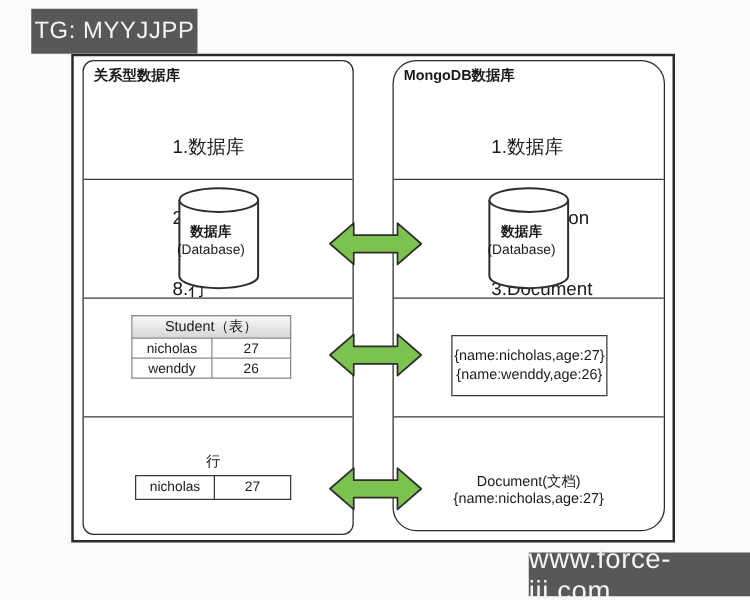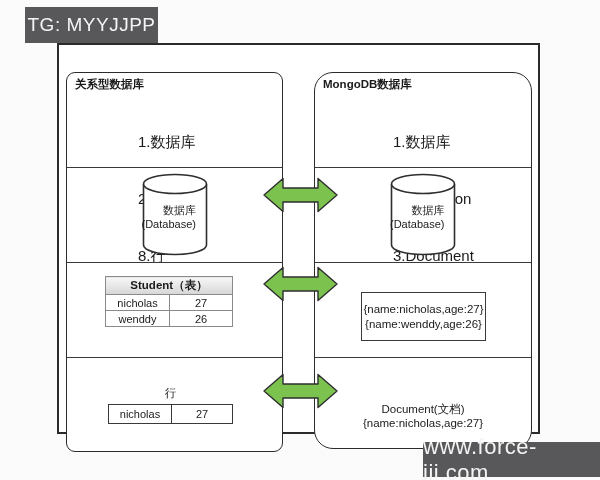--- a/index.html
+++ b/index.html
@@ -20,21 +20,20 @@
   
   .outer-frame {
     left:57px; top:43px; width:479px; height:387px;
     background:#ffffff; border:2px solid #2b2b2b;
   }
 
   
   .panel {
     background:#ffffff; border:1.5px solid #2b2b2b; border-radius:9px;
     box-sizing:border-box;
-    margin-top:24px;
   }
   .panel-left  { left:66px;  top:48px; width:217px; height:380px; }
   .panel-right { left:314px; top:48px; width:218px; height:377px;border-radius:19px; }
   .section { position:relative; box-sizing:border-box; width:100%; }
   .section.divided { border-bottom:1px solid #3a3a3a; }
   .sec-1 { height:95px; }
   .sec-2 { height:95px; display:flex; align-items:center; justify-content:center; }
   .sec-3 { height:95px; }
   .sec-4 { height:92px; }
 
@@ -47,34 +46,34 @@
   .num-list-left  { left:71px; }
   .num-list-right { left:78px; }
 
   
   .cylinder { position:relative; width:66px; height:84px; }
   .cylinder svg { position:absolute; left:0; top:0; }
   .cyl-text {
     position:absolute; left:0; top:30px; width:100%；
     width:100%; text-align:center; font-size:11px; line-height:14px;
   }
-  .cyl-text .l1 { font-weight:normal;text-align:right; }
+  .cyl-text .l1 { font-weight:bold; }
 
   
   .student-table {
     position:absolute; left:38px; top:13px; width:128px;
     border-collapse:collapse; font-size:11px; text-align:center;
     background:#fff;
   }
   .student-table th, .student-table td {
     border:1px solid #8a8a8a; height:15px; padding:0; width:64px;
   }
   .student-table th.title {
     background:linear-gradient(#f7f7f7,#d6d6d6);
-    font-weight:bold; font-size:11.5px; height:17px;
+    font-weight:normal; font-size:11.5px; height:17px;
   }
 
   
   .row-label { position:absolute; left:41px; top:28px; width:125px; text-align:center; font-size:11.5px; }
   .row-table {
     position:absolute; left:41px; top:46px; width:125px; height:20px;
     border-collapse:collapse; font-size:11px; text-align:center; background:#fff;
   }
   .row-table td { border:1px solid #3a3a3a; padding:0; }
 

